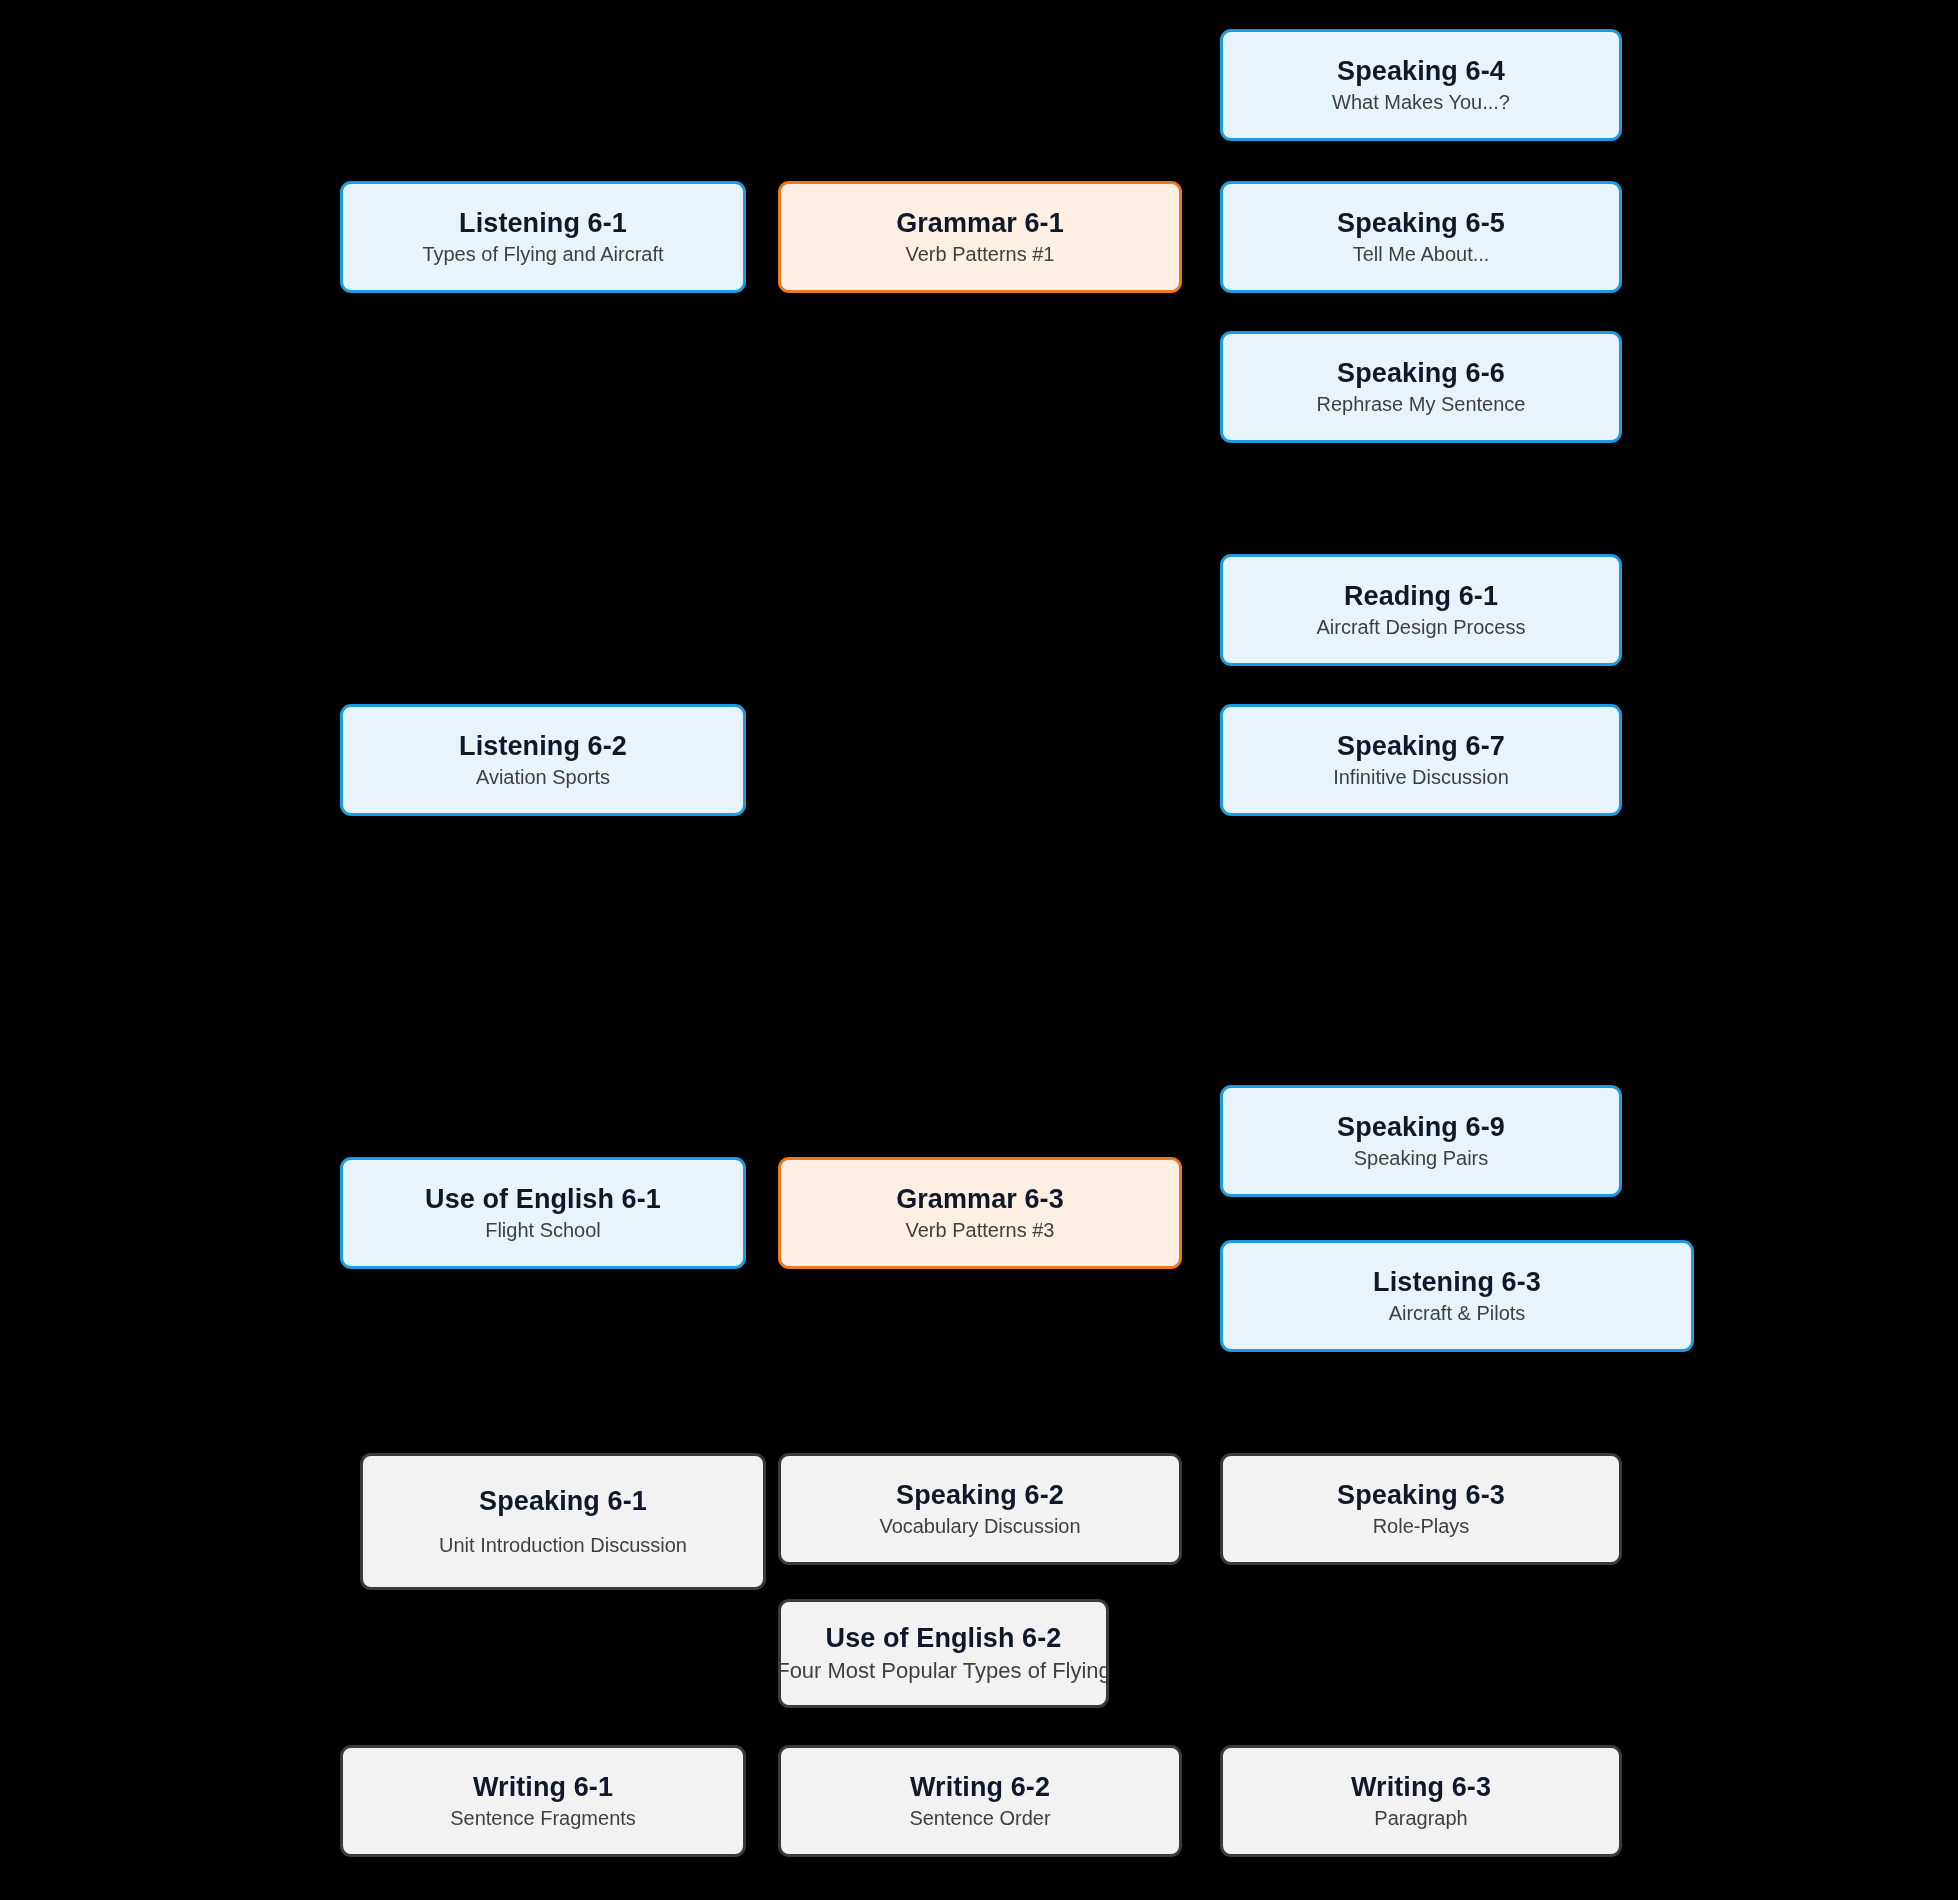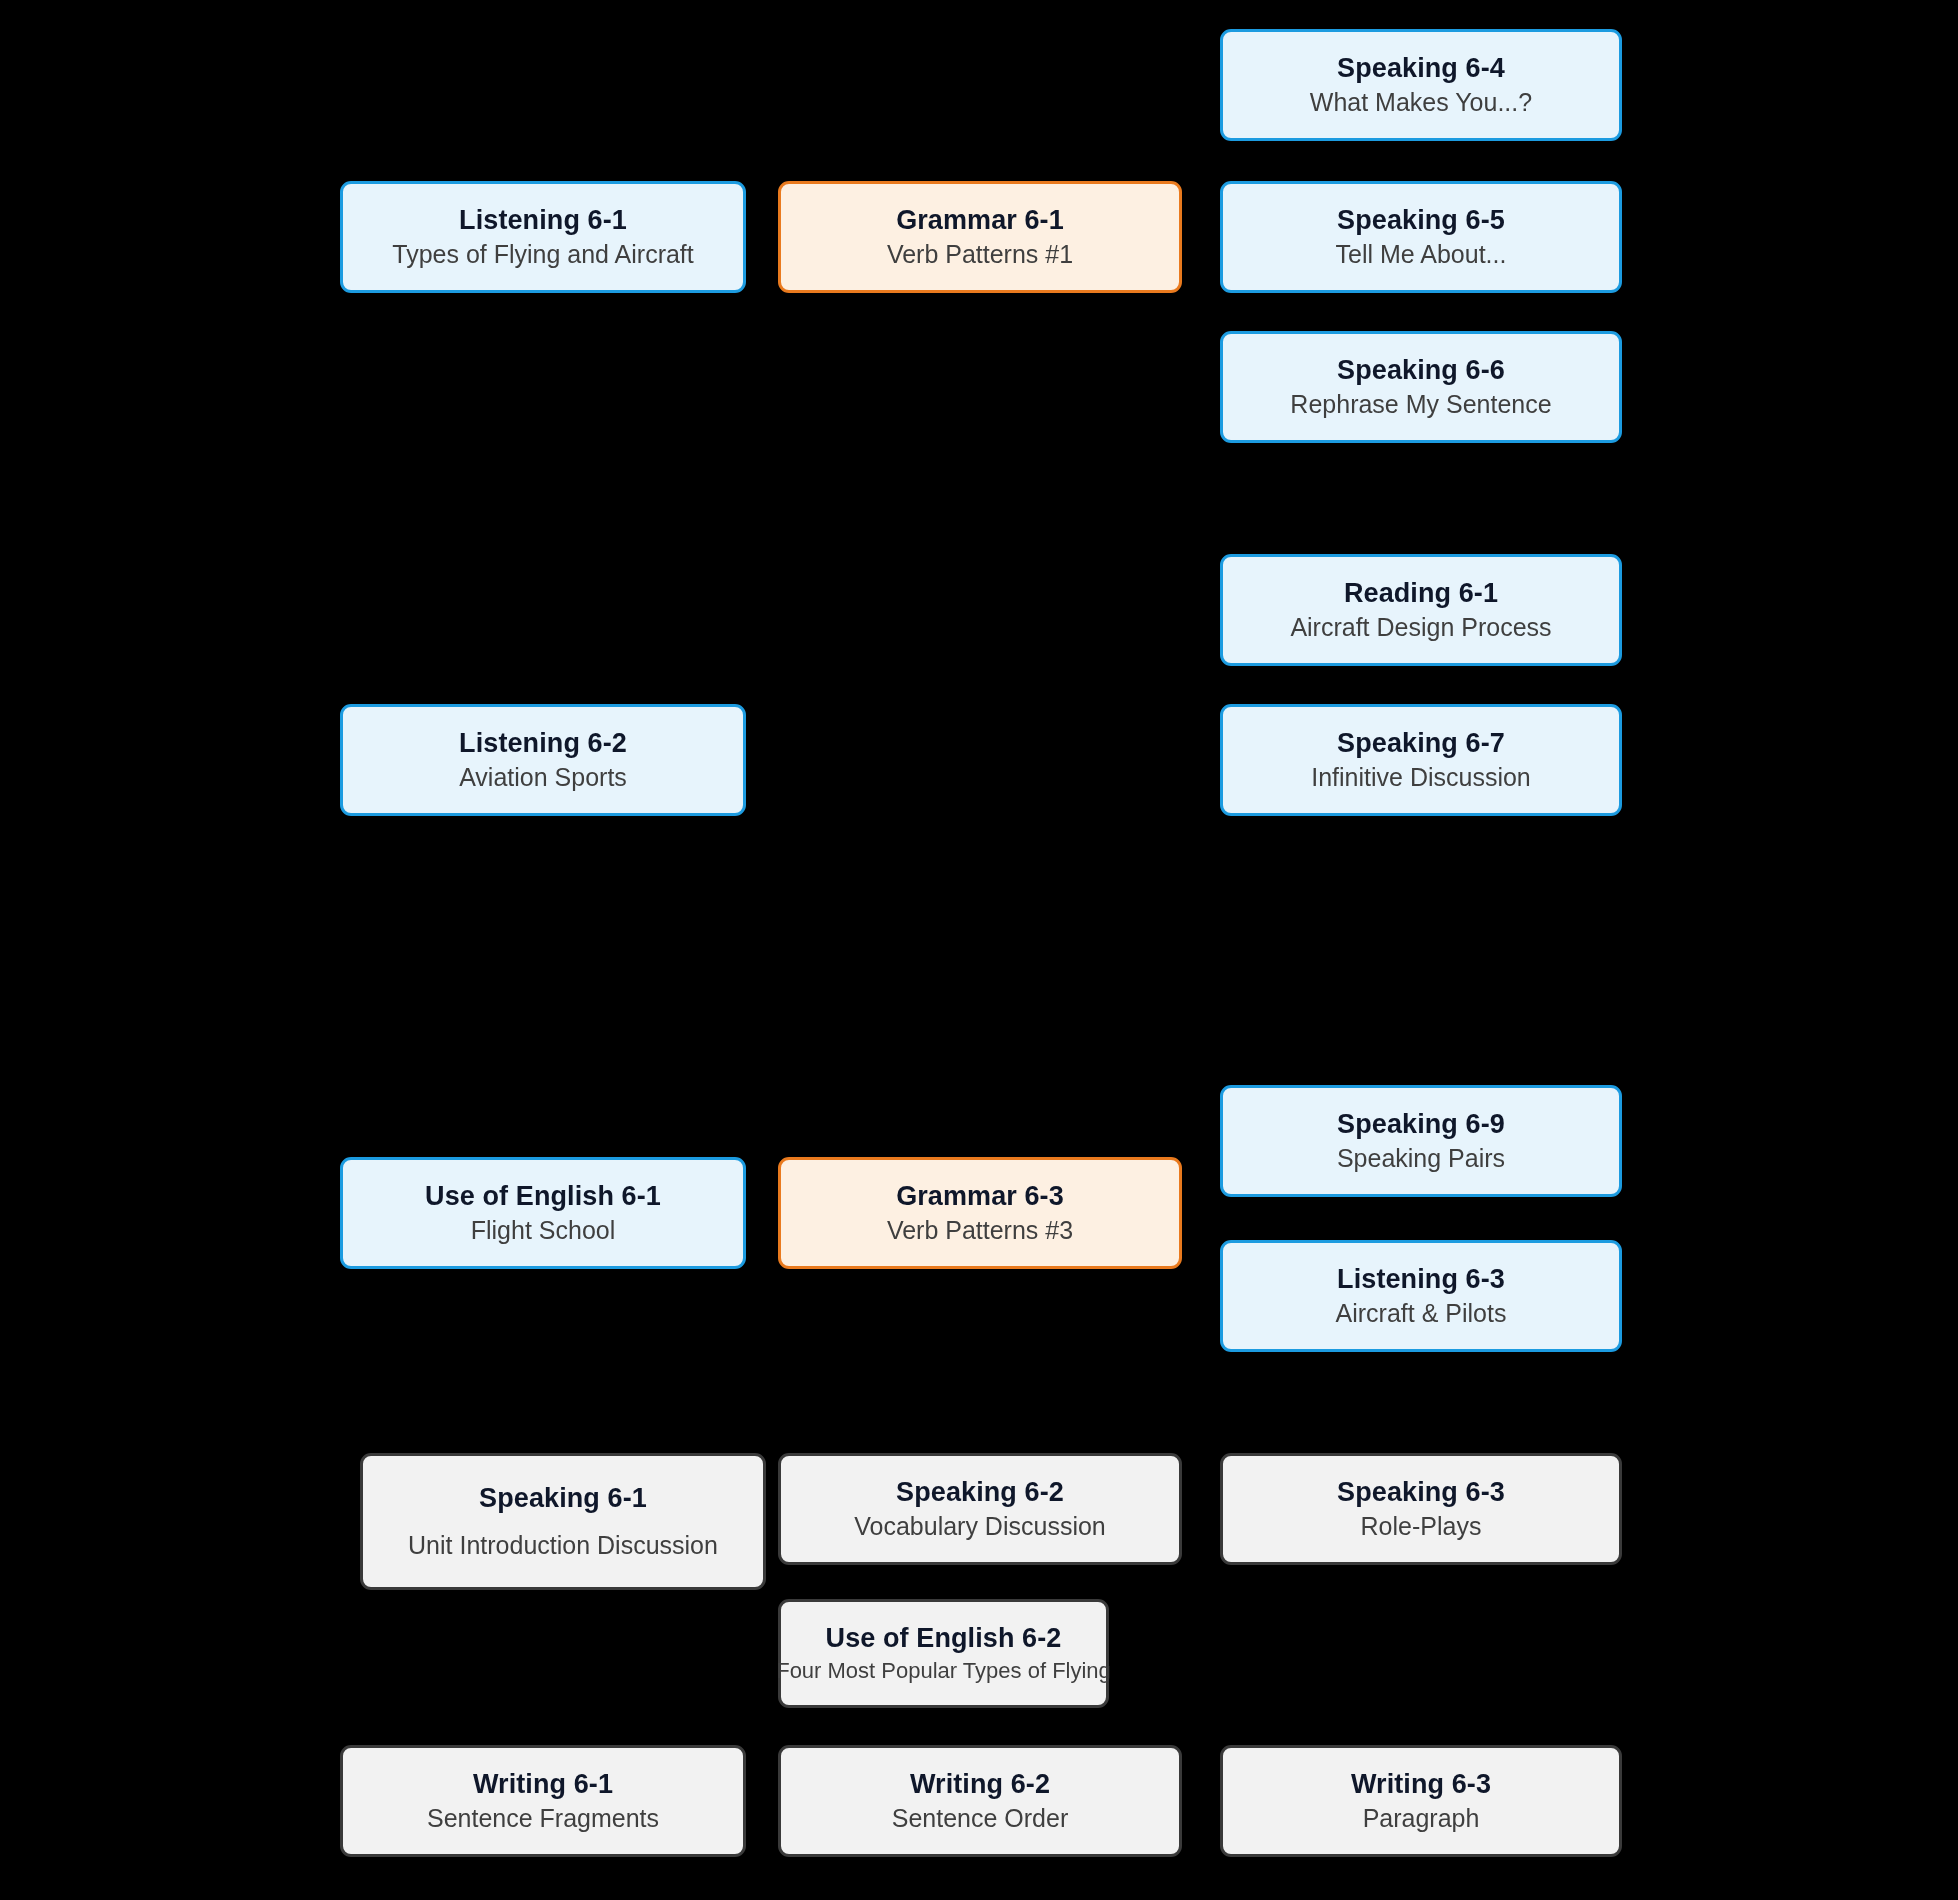--- a/index.html
+++ b/index.html
@@ -31,21 +31,21 @@
   }
   .node .title {
     font-weight: bold;
     font-size: 27px;
     color: #0f172a;
     letter-spacing: 0.1px;
     white-space: nowrap;
   }
   .node .subtitle {
     font-weight: normal;
-    font-size: 25px;
+    font-size: 20px;
     color: #3f3f3f;
     margin-top: 3px;
     white-space: nowrap;
   }
   .node.small-sub .subtitle {
     font-size: 22px;
   }
 
   
   .v-blue {
@@ -102,21 +102,21 @@
       <div class="subtitle">Speaking Pairs</div>
     </div>
     <div class="node v-blue" style="left: 340px; top: 1157px; width: 406px; height: 112px;">
       <div class="title">Use of English 6-1</div>
       <div class="subtitle">Flight School</div>
     </div>
     <div class="node v-orange" style="left: 778px; top: 1157px; width: 404px; height: 112px;">
       <div class="title">Grammar 6-3</div>
       <div class="subtitle">Verb Patterns #3</div>
     </div>
-    <div class="node v-blue" style="left: 1220px; top: 1240px; width: 402px; height: 112px;">
+    <div class="node v-blue" style="left: 1220px; top: 1240px; width: 474px; height: 112px;">
       <div class="title">Listening 6-3</div>
       <div class="subtitle">Aircraft &amp; Pilots</div>
     </div>
     <div class="node v-gray" style="left: 360px; top: 1453px; width: 406px; height: 137px; gap: 13px;">
       <div class="title">Speaking 6-1</div>
       <div class="subtitle">Unit Introduction Discussion</div>
     </div>
     <div class="node v-gray" style="left: 778px; top: 1453px; width: 404px; height: 112px;">
       <div class="title">Speaking 6-2</div>
       <div class="subtitle">Vocabulary Discussion</div>

